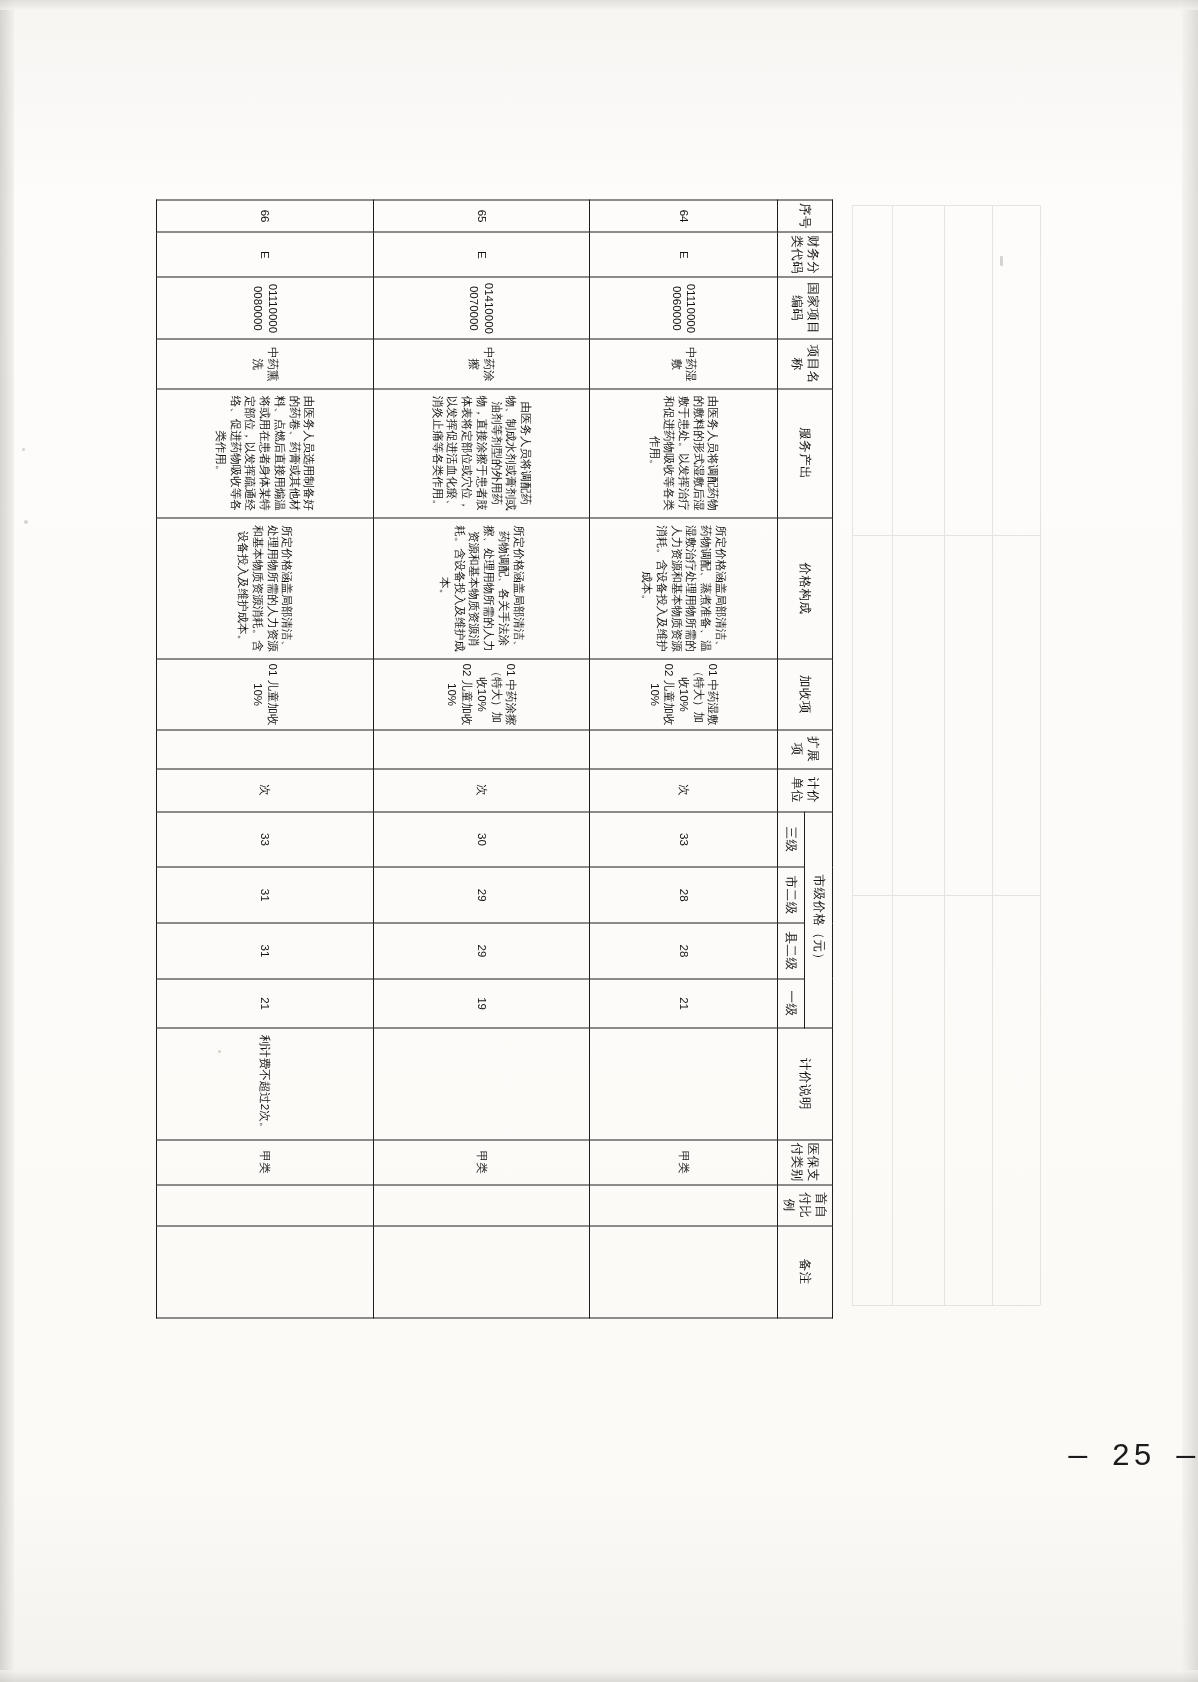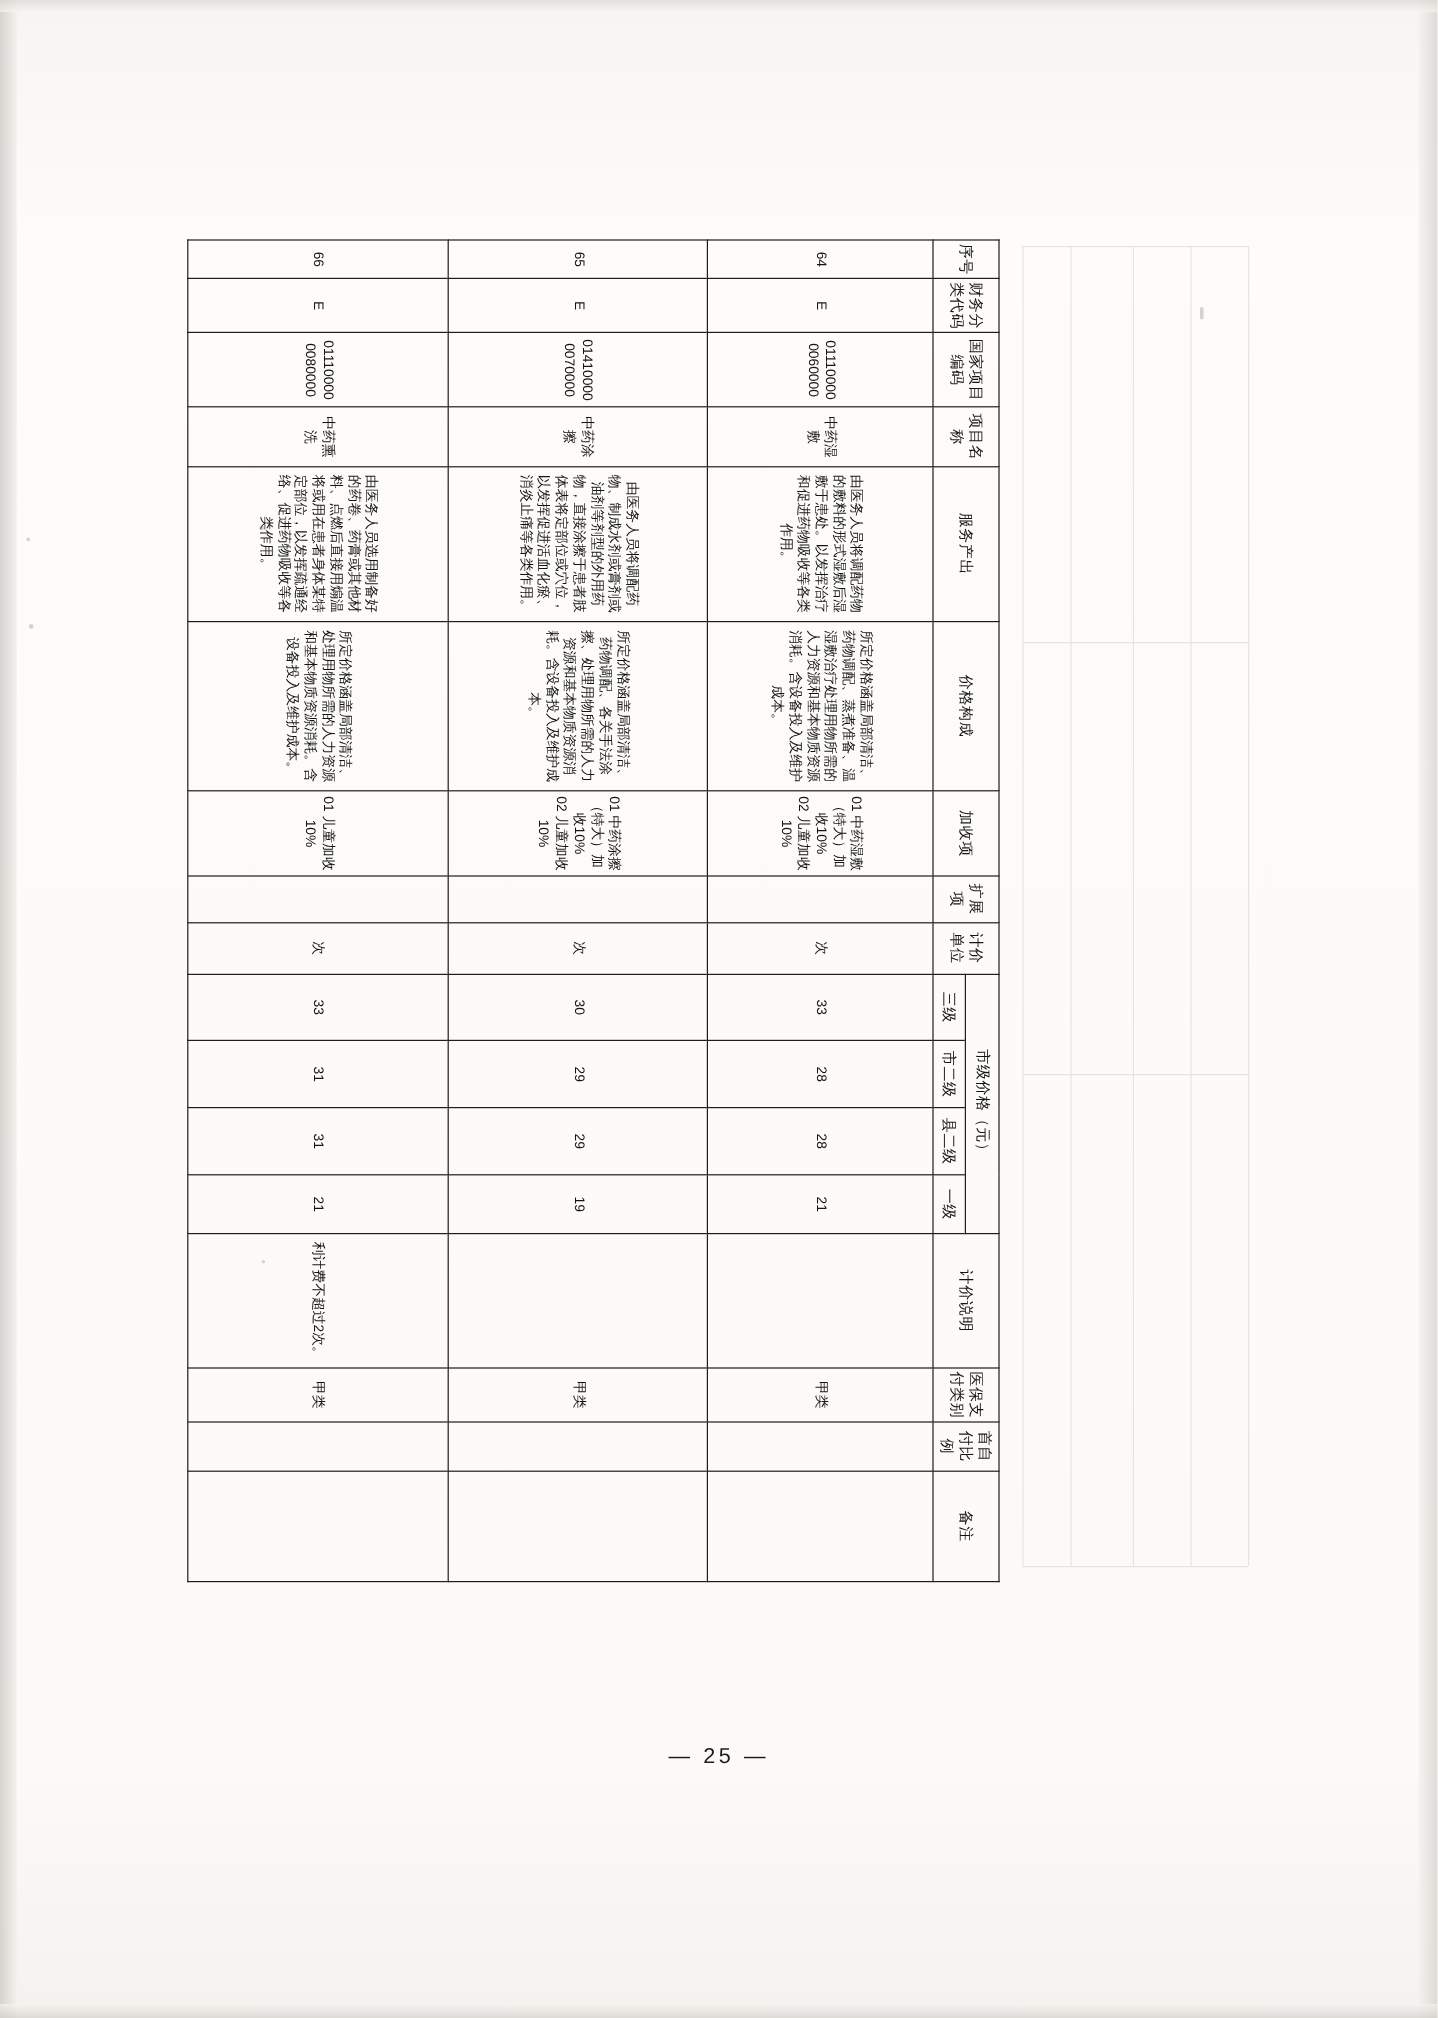--- a/index.html
+++ b/index.html
@@ -97,25 +97,25 @@
   }
   #ghost-block .gline{
     position:absolute;background:#cfcdc8;
   }
 
   
   .page-number{
     position:absolute;
     left:0;right:0;
     bottom:208px;
-    text-align:center;
-    font-size:18px;
+    text-align:right;
+    font-size:31px;
     color:#1b1b1b;
     letter-spacing:3px;
-    font-family:Liberation Sans, sans-serif;
+    font-family:Liberation Mono, monospace;
   }
   
   .speck{position:absolute;background:#b9b7b2;border-radius:50%;opacity:.6;}
 </style>
 </head>
 <body>
 
 <div class="page">
   <div class="scan-edge-left"></div>
   <div class="scan-edge-right"></div>

